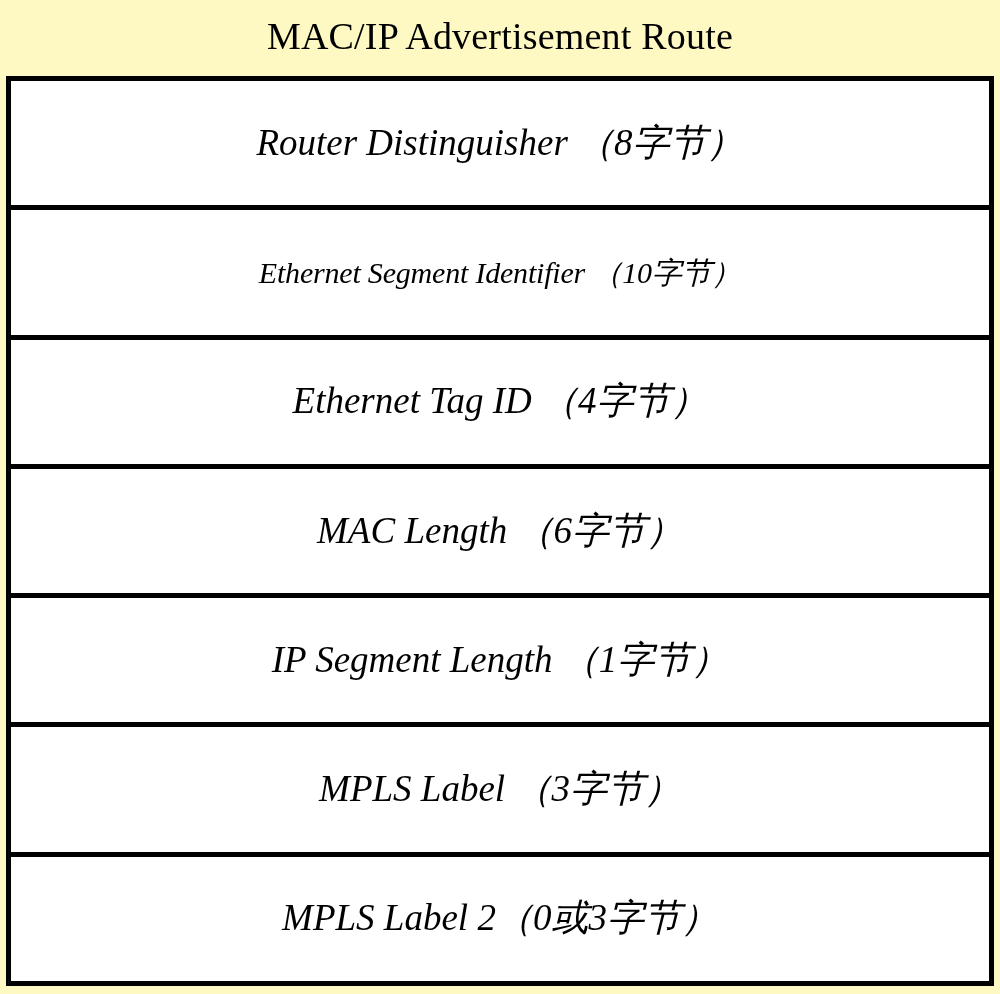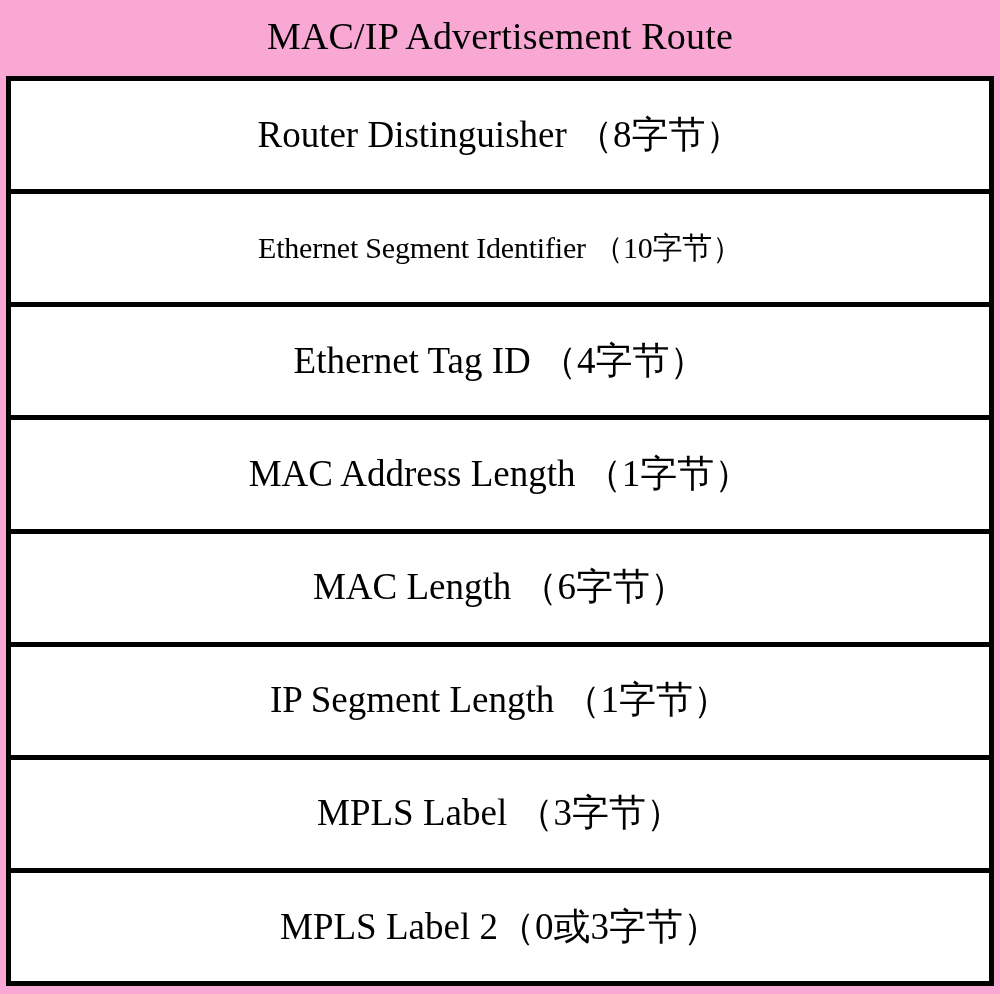--- a/index.html
+++ b/index.html
@@ -13,21 +13,21 @@
     height: 994px;
     overflow: hidden;
     font-family: "Liberation Serif", "DejaVu Serif", serif;
     color: #000000;
   }
 
   #page {
     position: relative;
     width: 1000px;
     height: 994px;
-    background: #f9a8d4;
+    background: #fef9c3;
   }
 
   
   .fig-title {
     position: absolute;
     left: 0;
     top: 0;
     width: 1000px;
     height: 72px;
     display: flex;
@@ -57,20 +57,21 @@
   .field-row {
     flex: 1 1 0;
     min-height: 0;
     box-sizing: border-box;
     border-bottom: 5px solid #000000;
     display: flex;
     align-items: center;
     justify-content: center;
     background: #ffffff;
     overflow: hidden;
+    font-style: italic;
   }
   .field-row:last-child {
     border-bottom: none;
   }
 
   .field-label {
     font-size: 37px;
     line-height: 1.05;
     white-space: nowrap;
     text-align: center;
@@ -98,23 +99,20 @@
     </div>
 
     <div class="field-row wide">
       <span class="field-label">Ethernet Segment Identifier （10字节）</span>
     </div>
 
     <div class="field-row">
       <span class="field-label">Ethernet Tag ID （4字节）</span>
     </div>
 
-    <div class="field-row">
-      <span class="field-label">MAC Address Length （1字节）</span>
-    </div>
 
     <div class="field-row">
       <span class="field-label">MAC Length （6字节）</span>
     </div>
 
     <div class="field-row">
       <span class="field-label">IP Segment Length （1字节）</span>
     </div>
 
 

